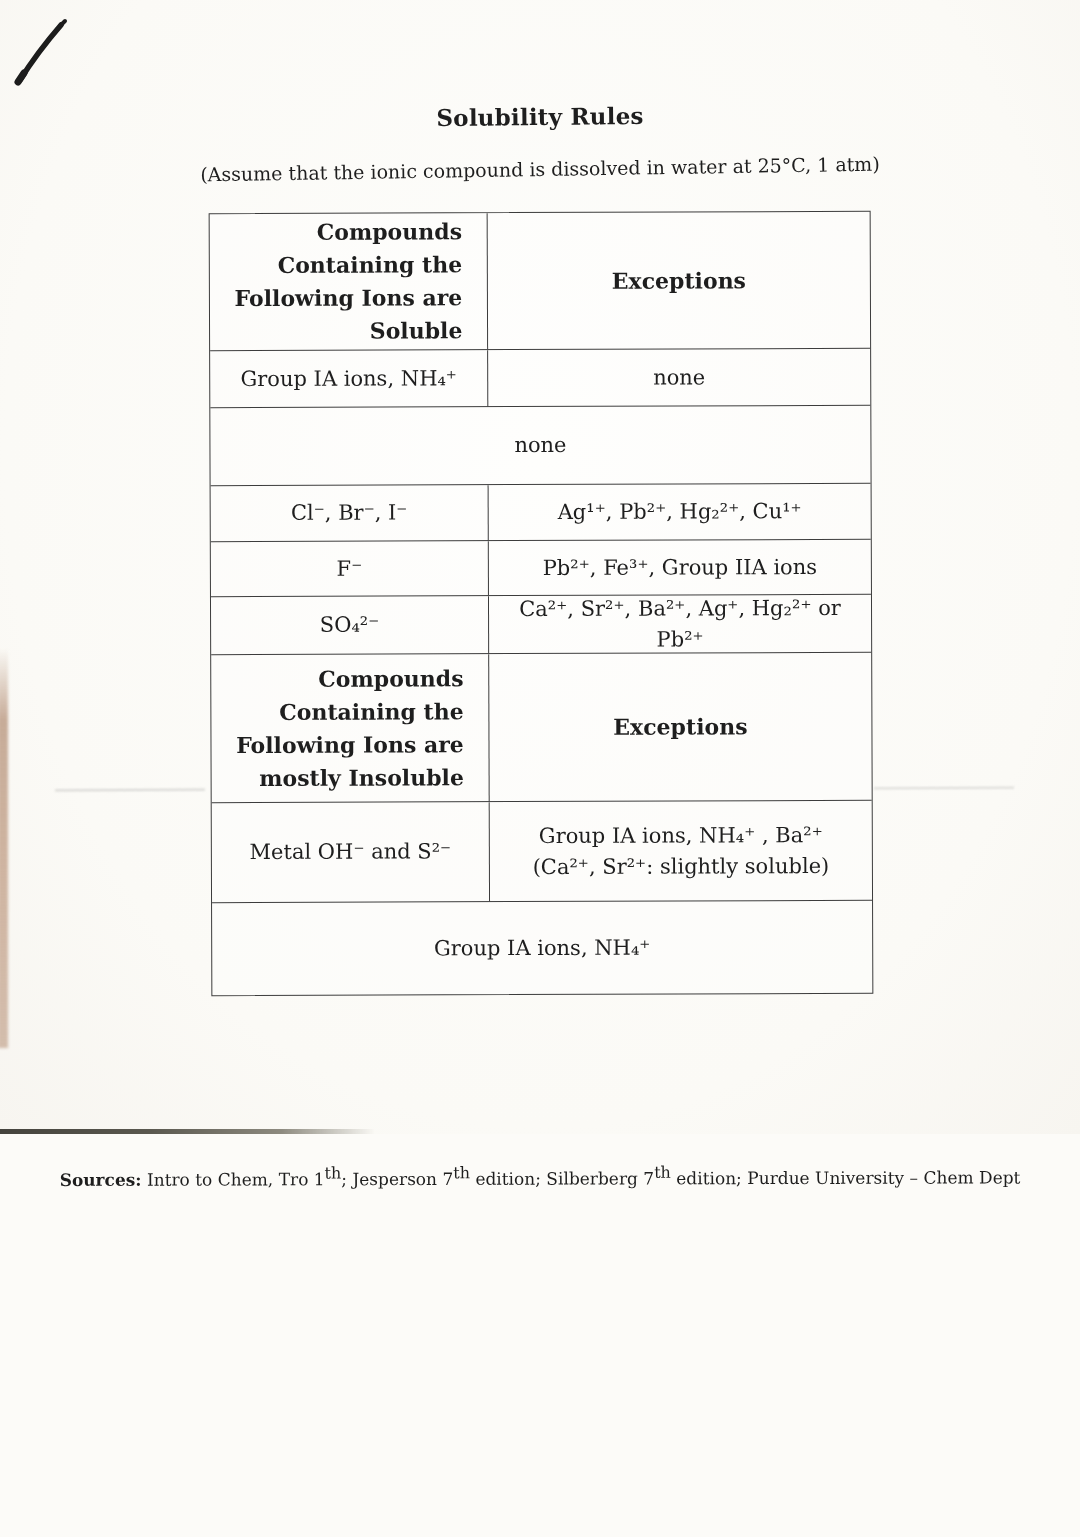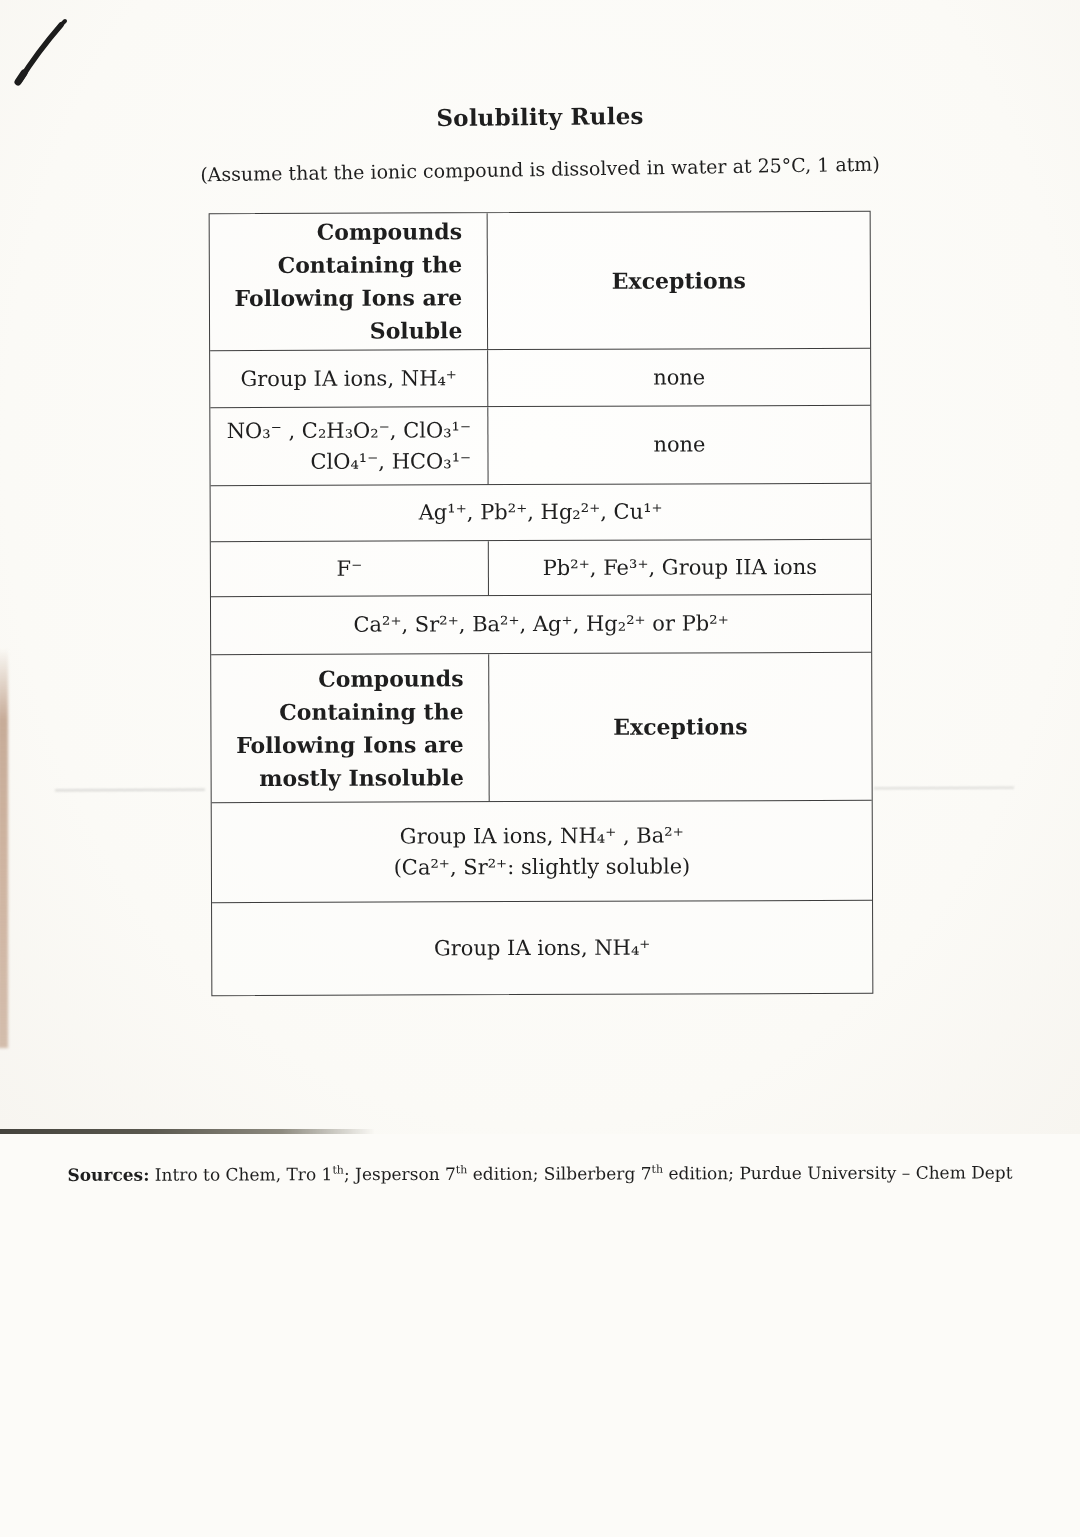--- a/index.html
+++ b/index.html
@@ -64,21 +64,21 @@
   .h-hdr2 { height: 148px; }
   .h-f { height: 100px; }
   .h-g { height: 93px; }
 
   .sources-line {
     position: absolute; top: 1163px; left: 0; right: 0;
     text-align: center;
     font-size: 17px;
     transform: rotate(-0.15deg);
   }
-  .sources-line sup { font-size: 11px; text-align: right; }
+  .sources-line sup { font-size: 16px; text-align: right; }
   .sources-label { font-weight: 700; }
 
   
   .smudge-tan {
     position: absolute; left: -2px; top: 648px; width: 10px; height: 400px;
     background: linear-gradient(to bottom,
       rgba(186,148,122,0) 0%,
       rgba(181,145,120,0.75) 18%,
       rgba(199,168,146,0.85) 55%,
       rgba(186,150,125,0.6) 100%);
@@ -124,47 +124,48 @@
 Soluble</div>
       <div class="cell c2">Exceptions</div>
     </div>
 
     <div class="t-row h-a">
       <div class="cell c1">Group IA ions, NH₄⁺</div>
       <div class="cell c2">none</div>
     </div>
 
     <div class="t-row h-b">
-      <div class="cell c1">NO₃⁻ , C₂H₃O₂⁻, ClO₃¹⁻
-ClO₄¹⁻, HCO₃¹⁻</div>
       <div class="cell c2">none</div>
     </div>
 
     <div class="t-row h-c">
+      <div class="cell c1">Cl⁻, Br⁻, I⁻</div>
       <div class="cell c2">Ag¹⁺, Pb²⁺, Hg₂²⁺, Cu¹⁺</div>
     </div>
 
     <div class="t-row h-d">
       <div class="cell c1">F⁻</div>
       <div class="cell c2">Pb²⁺, Fe³⁺, Group IIA ions</div>
     </div>
 
     <div class="t-row h-e">
+      <div class="cell c1">SO₄²⁻</div>
       <div class="cell c2">Ca²⁺, Sr²⁺, Ba²⁺, Ag⁺, Hg₂²⁺ or Pb²⁺</div>
     </div>
 
     <div class="t-row hdr h-hdr2">
       <div class="cell c1">Compounds
 Containing the
 Following Ions are
 mostly Insoluble</div>
       <div class="cell c2">Exceptions</div>
     </div>
 
     <div class="t-row h-f">
+      <div class="cell c1">Metal OH⁻ and S²⁻</div>
       <div class="cell c2">Group IA ions, NH₄⁺ , Ba²⁺
 (Ca²⁺, Sr²⁺: slightly soluble)</div>
     </div>
 
     <div class="t-row h-g">
       <div class="cell c2">Group IA ions, NH₄⁺</div>
     </div>
 
   </div>
 

